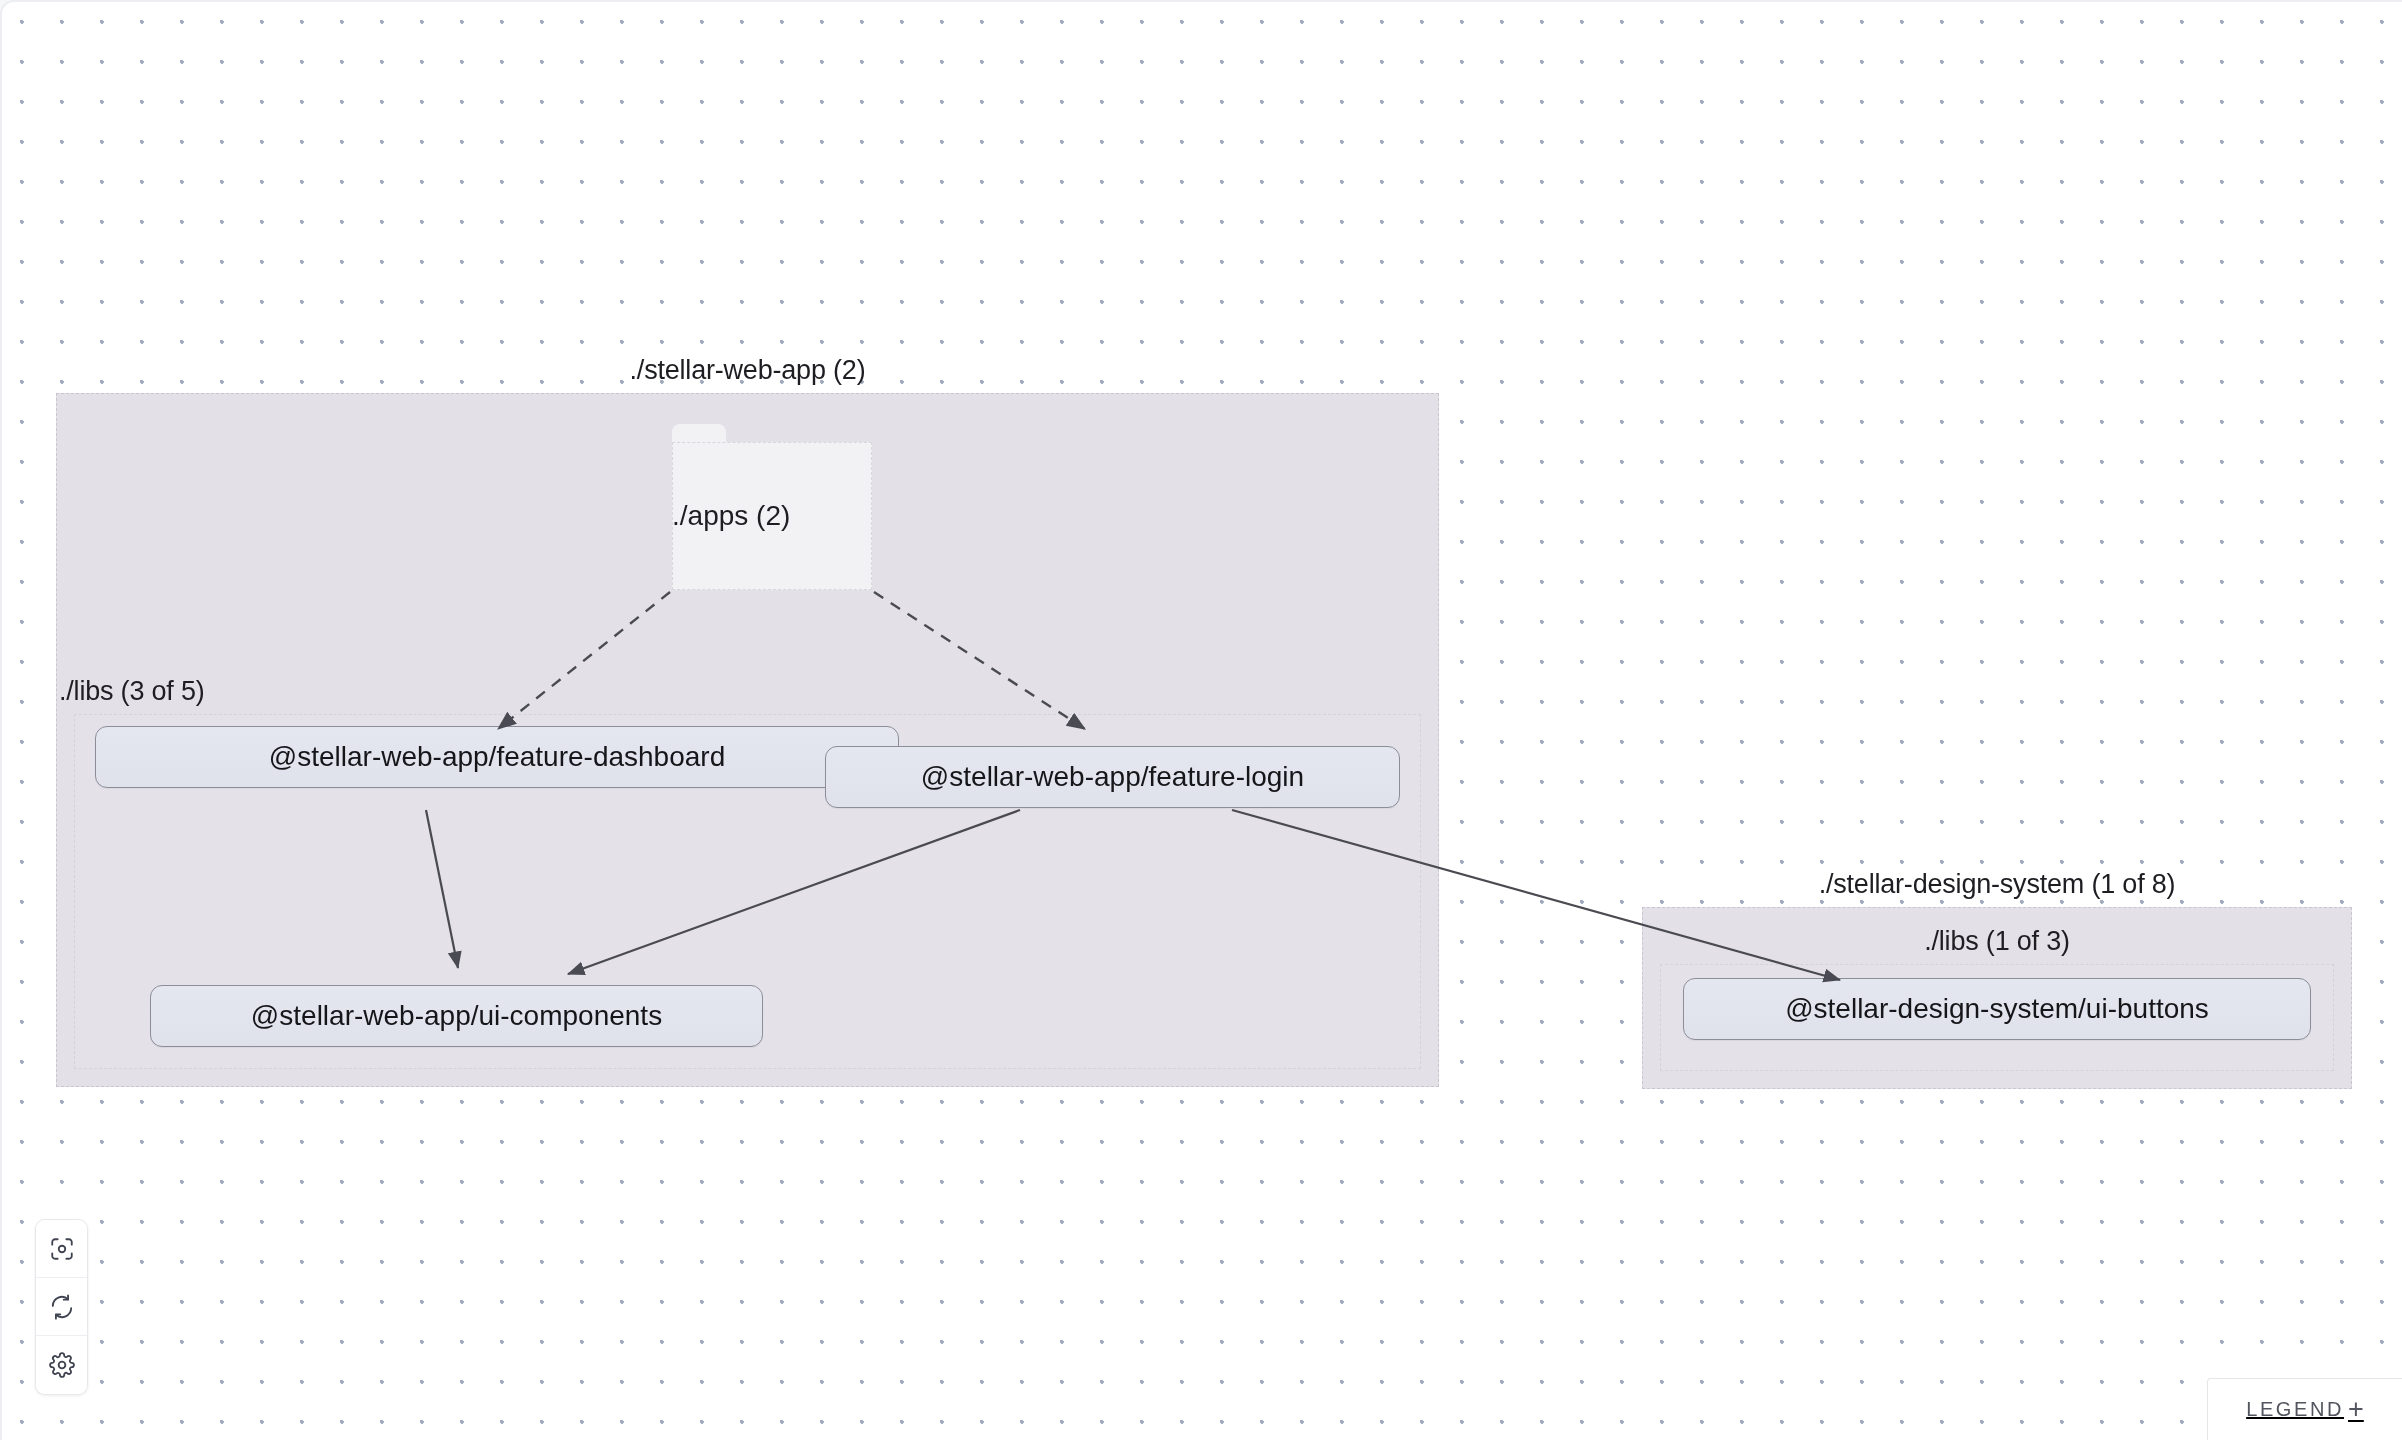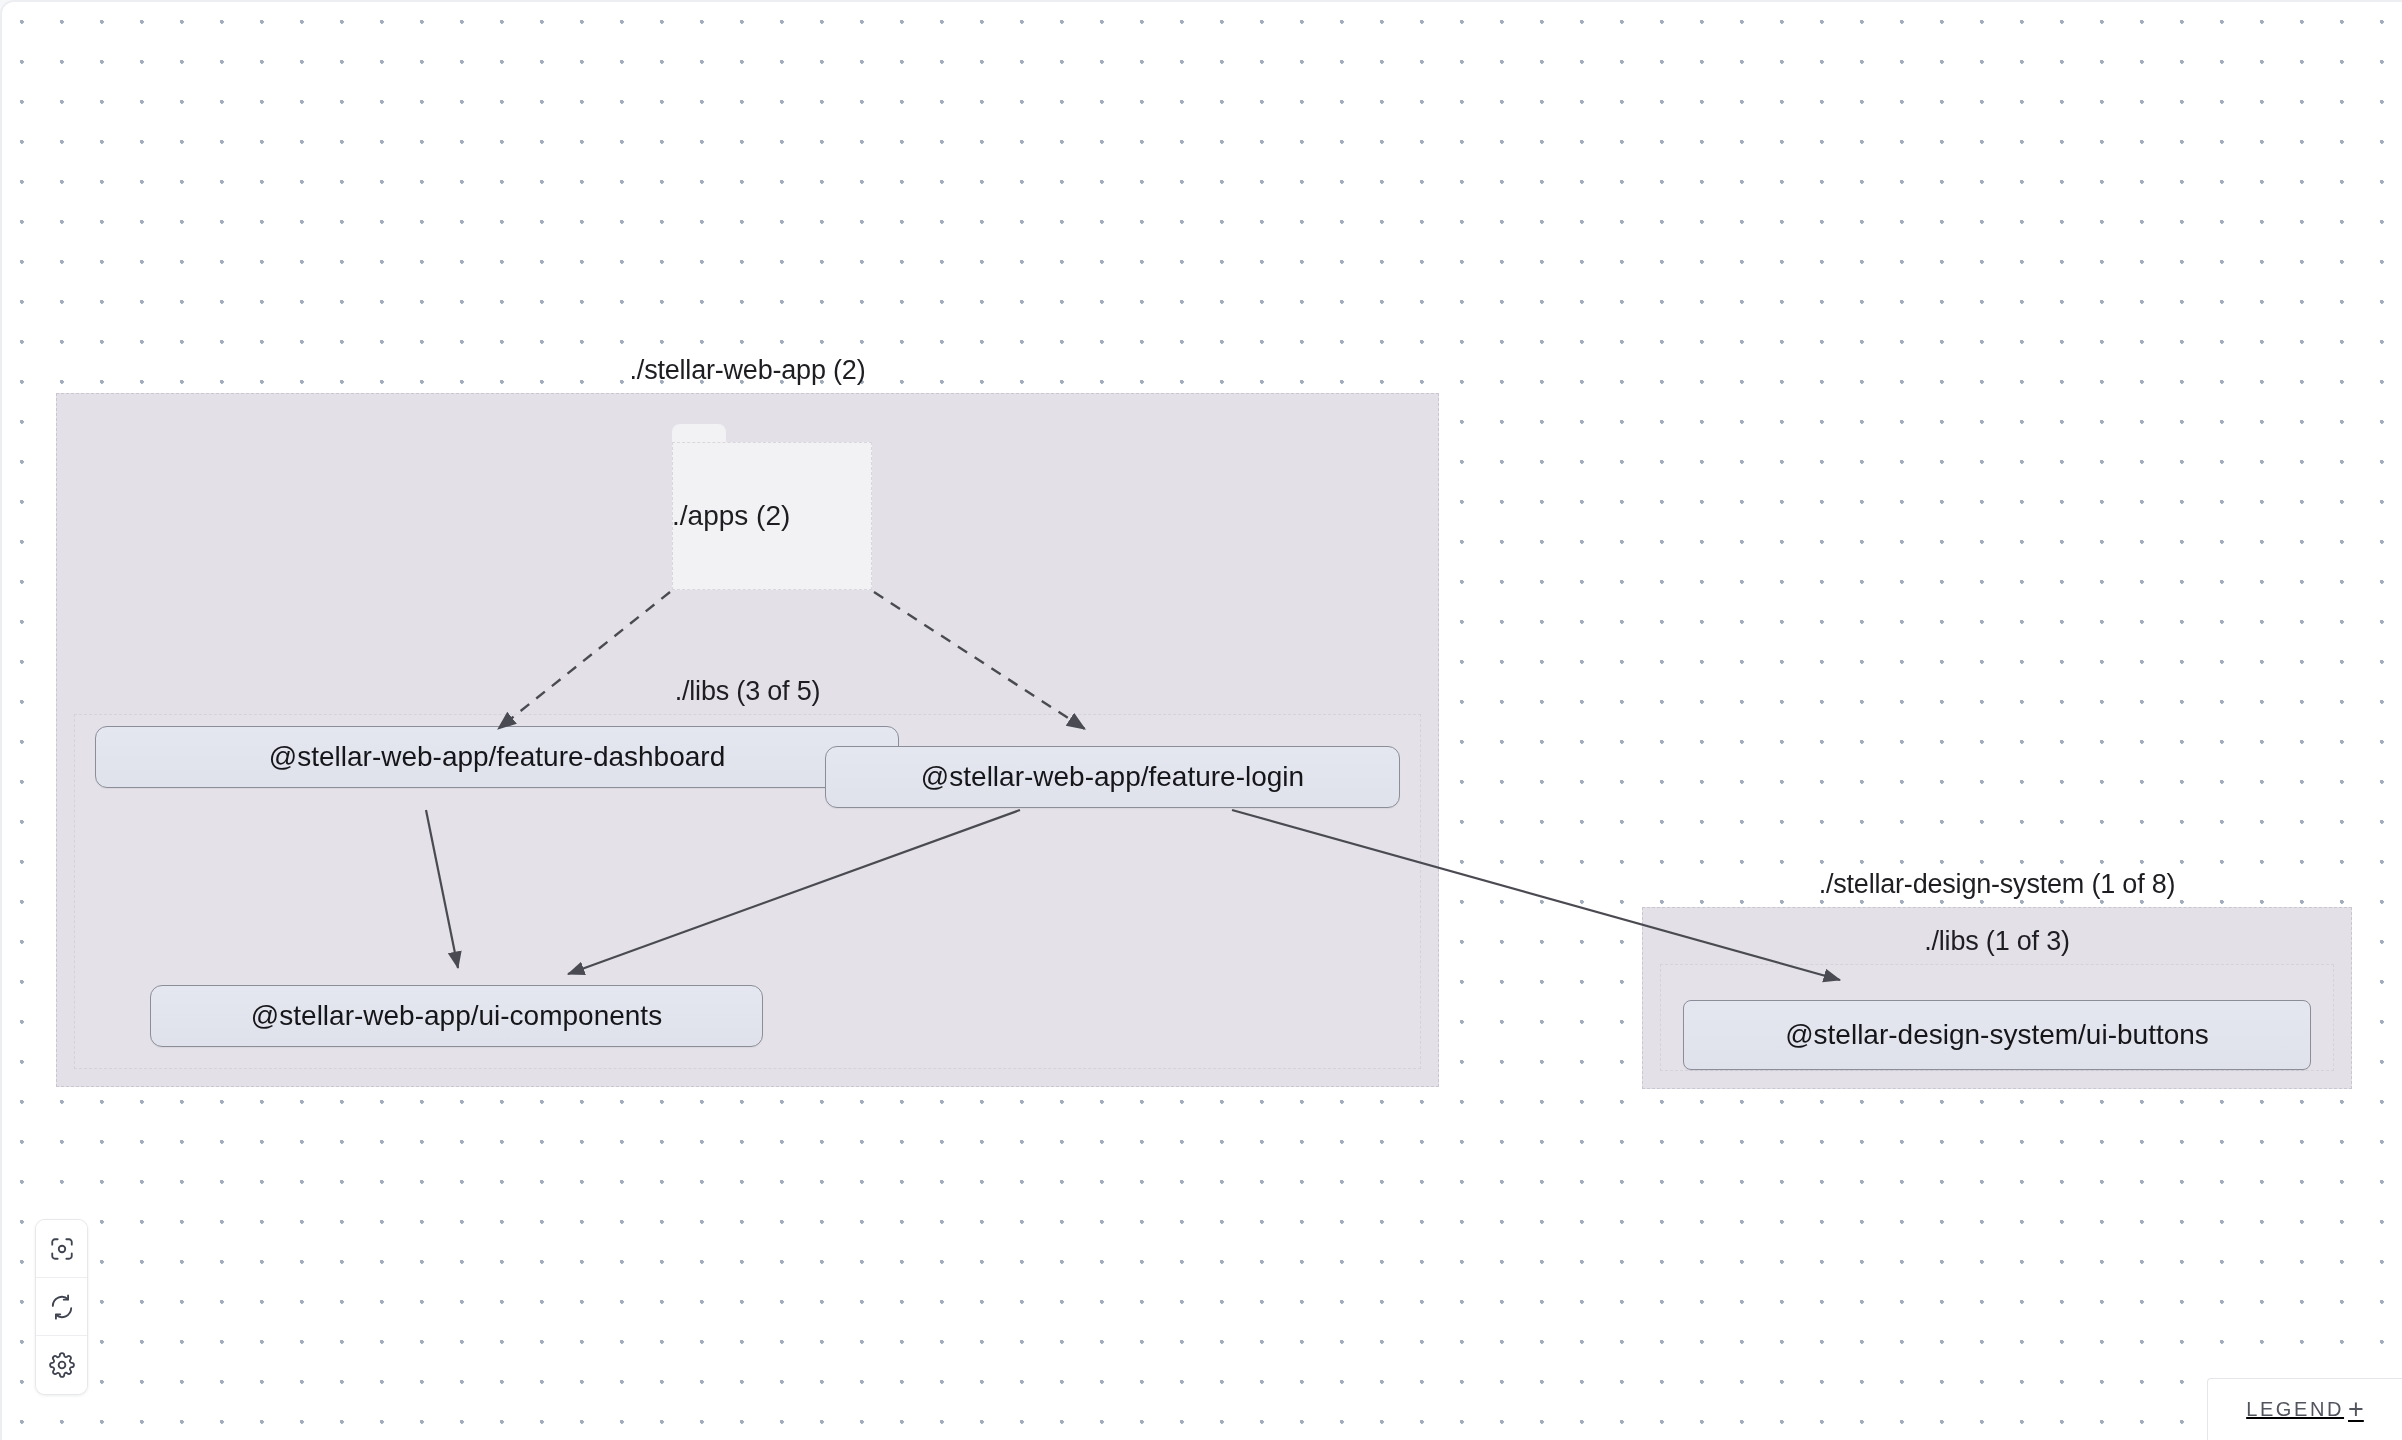--- a/index.html
+++ b/index.html
@@ -166,21 +166,21 @@
 </head>
 <body>
 
 <div id="canvas">
 
   <div class="group-label" style="left:54px; top:355px; width:1383px; text-align:center;">./stellar-web-app (2)</div>
 
   <div class="group" style="left:54px; top:391px; width:1383px; height:694px;">
   </div>
 
-  <div class="group-label" style="left:72px; top:676px; width:1347px; text-align:center;">./libs (3 of 5)</div>
+  <div class="group-label" style="left:57px; top:676px; width:1347px; text-align:left;">./libs (3 of 5)</div>
 
   <div class="group-inner" style="left:72px; top:712px; width:1347px; height:355px;">
   </div>
 
   <div style="position:absolute; left:670px; top:440px; width:200px; height:148px;">
     <div class="folder-tab"></div>
     <div class="folder" style="left:0; top:0; width:200px; height:148px; border-top:1.5px dashed #d9d7de; border-left:1.5px dashed #d9d7de;"></div>
     <div class="folder-label">./apps (2)</div>
   </div>
 
@@ -193,21 +193,21 @@
   <div class="group-label" style="left:1640px; top:869px; width:710px; text-align:center;">./stellar-design-system (1 of 8)</div>
 
   <div class="group" style="left:1640px; top:905px; width:710px; height:182px;">
   </div>
 
   <div class="group-label" style="left:1658px; top:926px; width:674px; text-align:center;">./libs (1 of 3)</div>
 
   <div class="group-inner" style="left:1658px; top:962px; width:674px; height:107px;">
   </div>
 
-  <div class="node" style="left:1681px; top:998px; width:628px; height:70px;border-radius:8px;">@stellar-design-system/ui-buttons</div>
+  <div class="node" style="left:1681px; top:976px; width:628px; height:62px;">@stellar-design-system/ui-buttons</div>
 
   <svg id="edges" viewBox="0 0 2402 1440" xmlns="http://www.w3.org/2000/svg">
     <defs>
       <marker id="arrowhead" markerWidth="9" markerHeight="9" refX="7.5" refY="3.2" orient="auto" markerUnits="strokeWidth">
         <path d="M0,0 L8,3.2 L0,6.4 Z" fill="#4a4a52"></path>
       </marker>
     </defs>
 
     <path d="M 668 590 L 496 727" fill="none" stroke="#4a4a52" stroke-width="2.4" stroke-dasharray="11 9" marker-end="url(#arrowhead)"></path>
 

